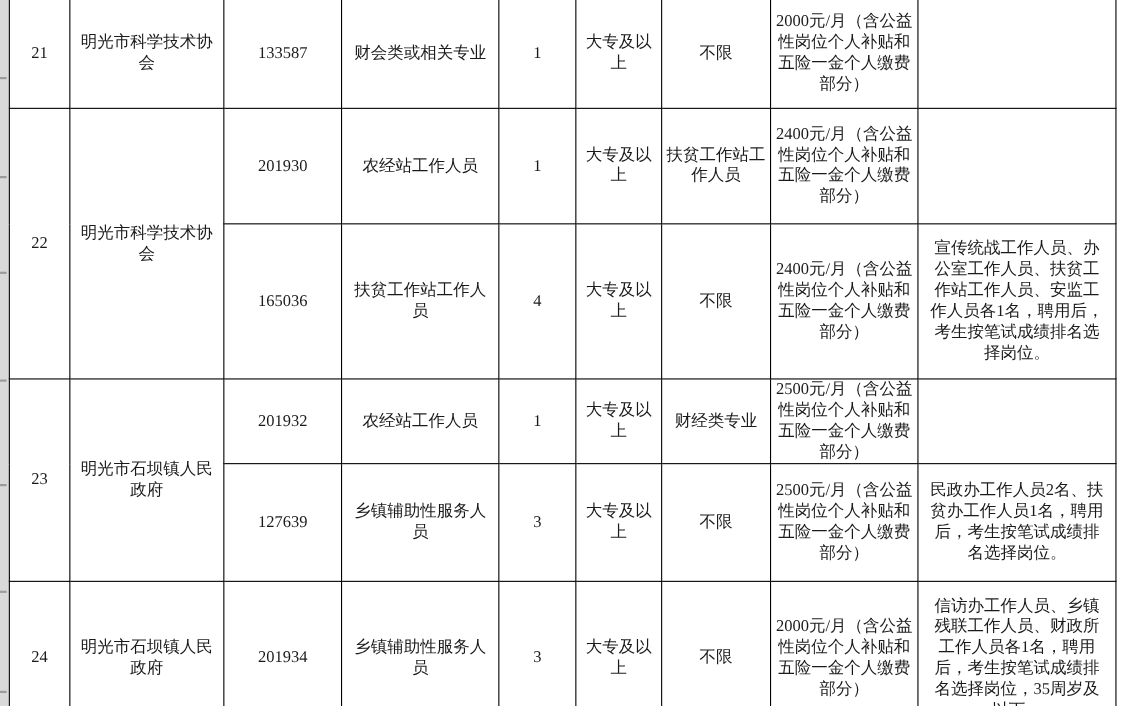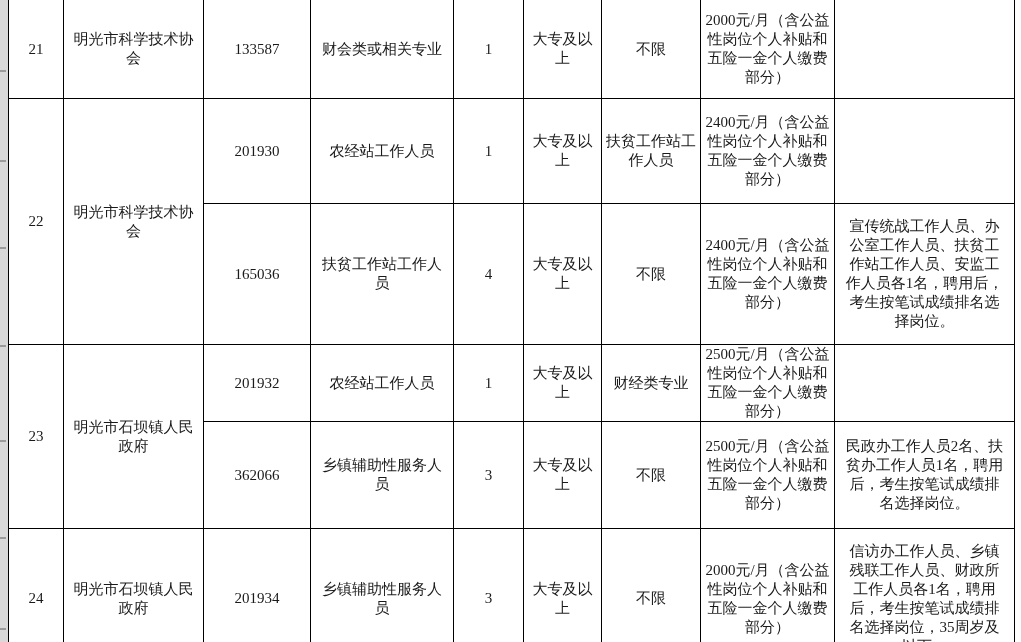--- a/index.html
+++ b/index.html
@@ -132,21 +132,21 @@
         <td>201932</td>
         <td>农经站工作人员</td>
         <td>1</td>
         <td>大专及以上</td>
         <td>财经类专业</td>
         <td class="salary-cell">2500元/月（含公益性岗位个人补贴和五险一金个人缴费部分）</td>
         <td class="remark-cell"></td>
       </tr>
 
       <tr class="h107">
-        <td>362066</td>
+        <td>127639</td>
         <td>乡镇辅助性服务人员</td>
         <td>3</td>
         <td>大专及以上</td>
         <td>不限</td>
         <td class="salary-cell">2500元/月（含公益性岗位个人补贴和五险一金个人缴费部分）</td>
         <td class="remark-cell">民政办工作人员2名、扶贫办工作人员1名，聘用后，考生按笔试成绩排名选择岗位。</td>
       </tr>
 
       <tr class="h140">
         <td>24</td>

